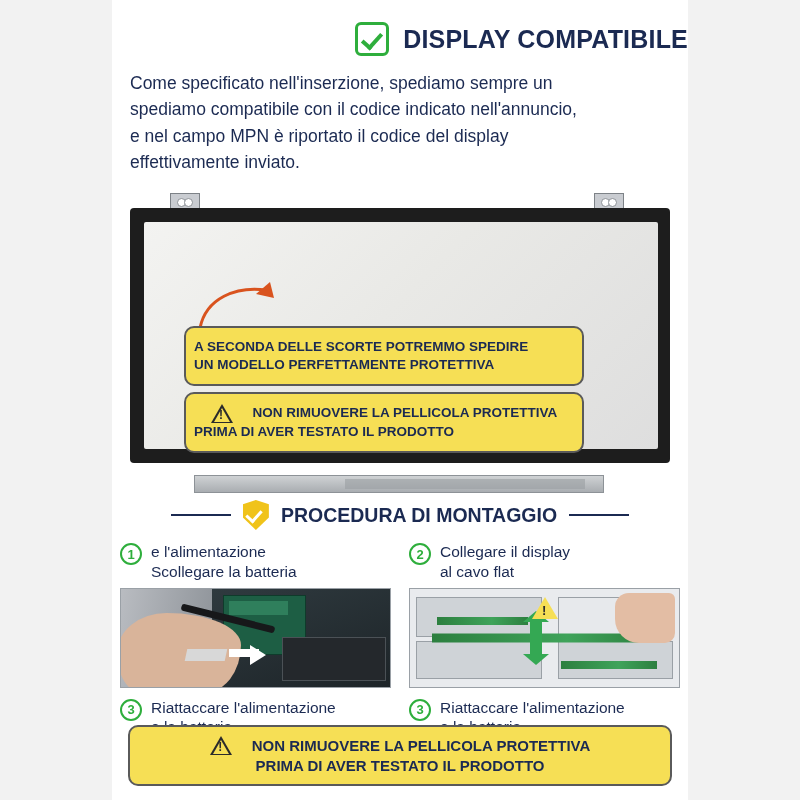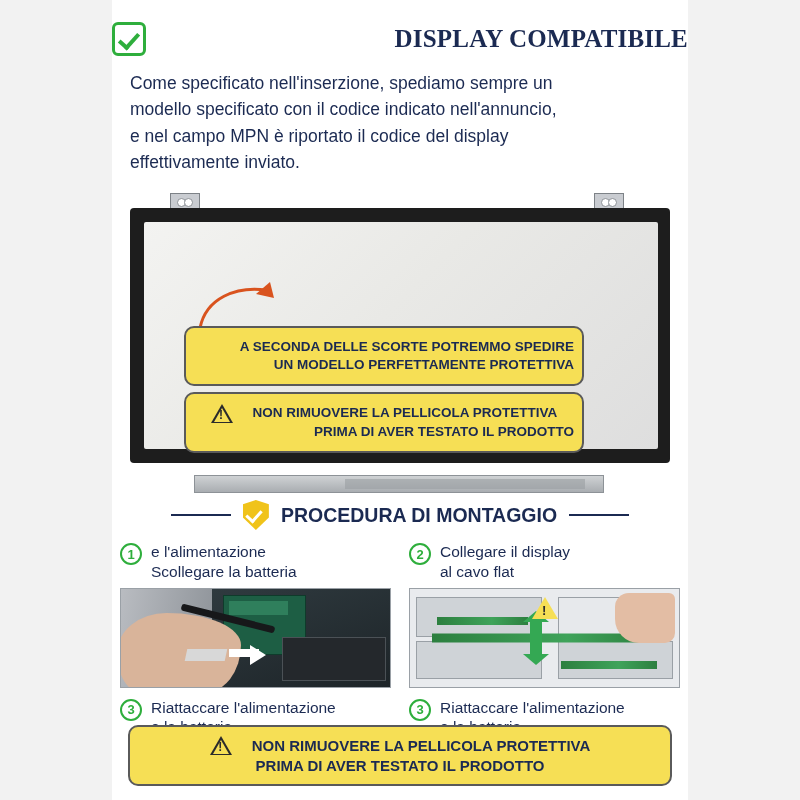--- a/index.html
+++ b/index.html
@@ -35,24 +35,23 @@
     left: 112px;
     top: 0;
     width: 576px;
     height: 800px;
   }
 
   
   .header {
     display: flex;
     align-items: center;
-    justify-content: space-between;
+    justify-content: flex-end;
     gap: 14px;
     margin-top: 22px;
-    font-family: Liberation Serif, serif;
   }
   .check-box-icon {
     width: 34px;
     height: 34px;
     border-radius: 6px;
     background: #ffffff;
     border: 3px solid #2eae3c;
     box-sizing: border-box;
     position: relative;
     flex: none;
@@ -173,21 +172,21 @@
     height: 50px;
   }
 
   .yellow-box {
     position: absolute;
     left: 40px;
     width: 400px;
     background: #f6df55;
     border: 2px solid #5a5a5a;
     border-radius: 10px;
-    text-align: right;
+    text-align: left;
     box-sizing: border-box;
     color: #1b2a52;
     font-weight: bold;
     font-size: 13.5px;
     line-height: 1.35;
     padding: 10px 8px;
   }
   .yellow-box.one { top: 104px; }
   .yellow-box.two { top: 170px; }
   .warn-row {
@@ -509,21 +508,21 @@
 
   <div class="content">
 
     <div class="header">
       <div class="check-box-icon"></div>
       <div class="header-title">DISPLAY COMPATIBILE</div>
     </div>
 
     <div class="intro">
       <div>Come specificato nell'inserzione, spediamo sempre un</div>
-      <div>modello specificato con il codice indicato nell'annuncio,</div>
+      <div>spediamo compatibile con il codice indicato nell'annuncio,</div>
       <div>e nel campo MPN è riportato il codice del display</div>
       <div>effettivamente inviato.</div>
     </div>
 
     <div class="lcd-wrap">
       <div class="lcd-tab left"></div>
       <div class="lcd-tab right"></div>
 
       <div class="lcd-body">
         <div class="lcd-screen">

